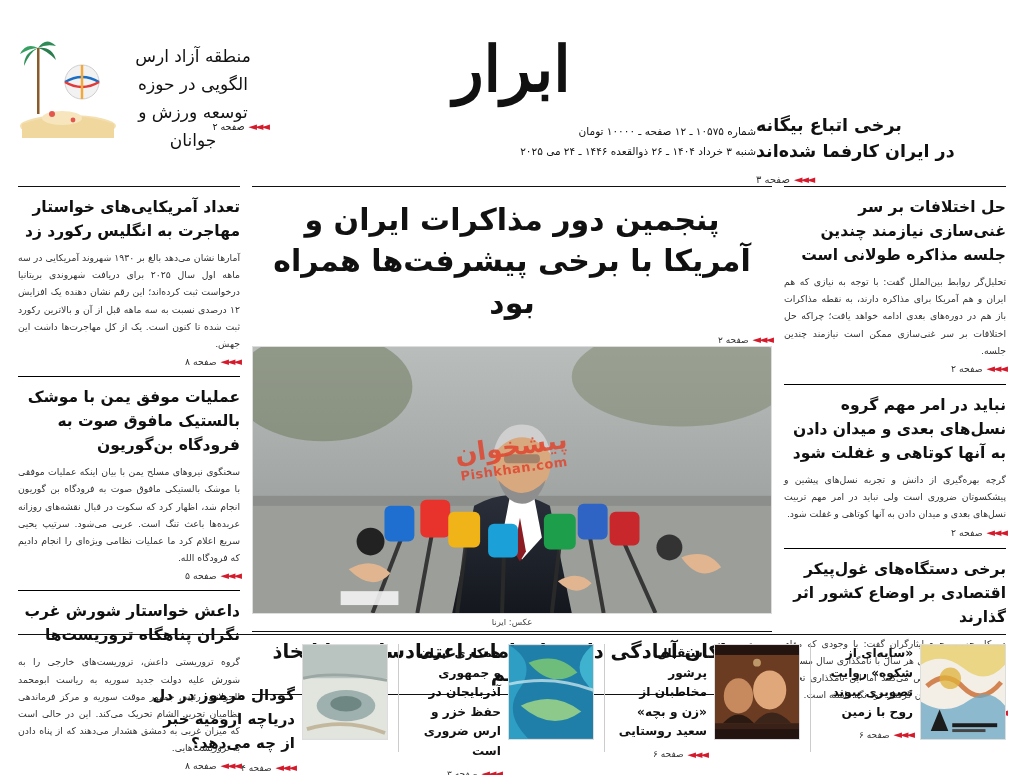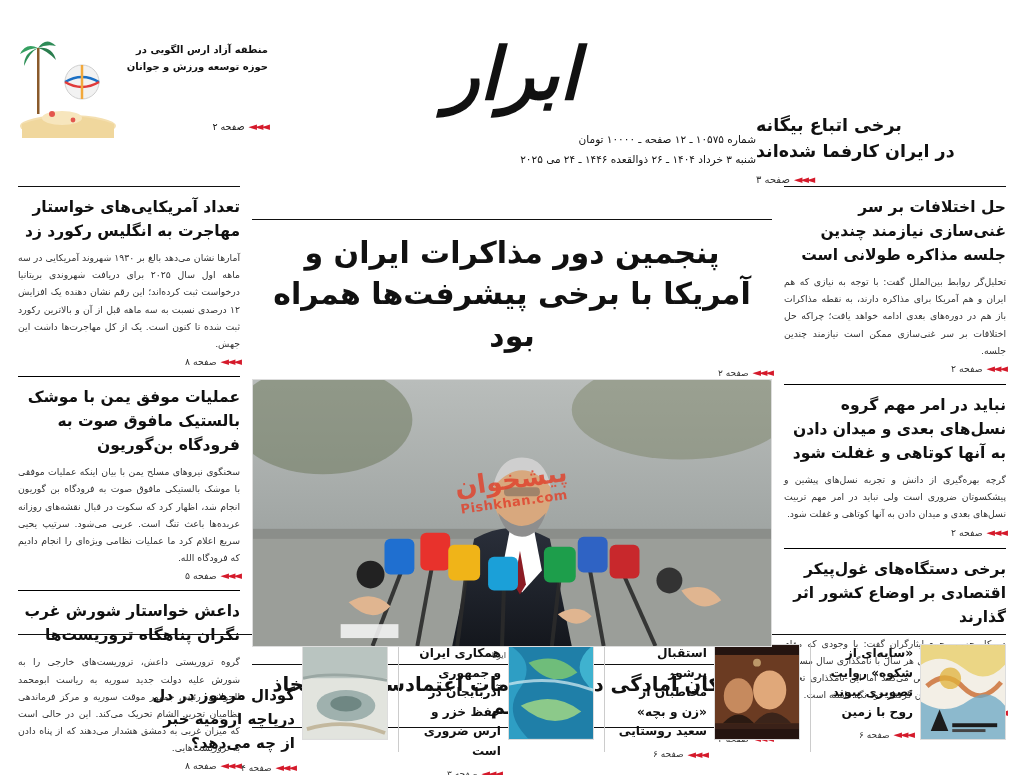--- a/index.html
+++ b/index.html
@@ -23,29 +23,29 @@
   }
   .mast-left .pagelink {
     margin-top:8px; text-align:right; font-size:10px; color:#333;
     display:flex; justify-content:flex-end; align-items:center; gap:4px;
   }
   .chev { color:#d51a2b; letter-spacing:-2px; font-size:11px; }
 
   .mast-center { flex:1; text-align:center; padding-top:26px; }
   .logo {
     font-family:"DejaVu Serif", serif;
-    font-size:72px; font-weight:bold; line-height:0.95; letter-spacing:-1px;font-style:italic;
+    font-size:63px; font-weight:bold; line-height:0.95; letter-spacing:-1px;
   }
   .mast-meta { margin-top:22px; font-size:10.5px; color:#111; line-height:1.9;text-align:right; }
 
   .mast-right { width:250px; position:relative; padding-top:20px; }
   .ad-box { position:relative; height:110px; }
   .ad-text {
-    position:absolute; right:0; top:8px; width:150px; text-align:right;
-    font-weight:bold; font-size:10px; line-height:1.65; color:#111;
+    position:absolute; right:0; top:8px; width:150px; text-align:center;
+    font-weight:normal; font-size:17px; line-height:1.65; color:#111;
   }
   .ad-page { position:absolute; right:0; top:86px; font-size:9.5px; display:flex; gap:4px; align-items:center; }
   .ad-art { position:absolute; left:0; top:0; width:100px; height:104px; }
 
   
   .grid { display:flex; gap:12px; height:438px; }
   .col-left { width:222px; }
   .col-mid  { flex:1; }
   .col-right{ width:222px; }
 
@@ -56,21 +56,21 @@
   .teaser h3 {
     margin:0; font-size:15.5px; font-weight:bold; line-height:1.55; text-align:right;
   }
   .teaser p {
     margin:6px 0 3px; font-size:9.3px; line-height:1.85; text-align:justify; color:#333;
   }
   .teaser .pagelink { font-size:9.3px; display:flex; gap:4px; justify-content:flex-start; align-items:center; color:#333; }
   .sep { border-top:1px solid #000; margin:7px 0 8px; }
 
   
-  .lead-box { border-top:1.6px solid #111; border-bottom:1.6px solid #111; padding:8px 0 0;margin-top:33px; }
+  .lead-box { border-top:1.6px solid #111; border-bottom:1.6px solid #111; padding:8px 0 0; }
   .lead-title {
     font-size:30px; font-weight:bold; line-height:1.38; text-align:center;
     padding:4px 10px 10px;
   }
   .photo {
     position:relative; width:100%; height:268px; overflow:hidden; border:1px solid #ddd;
     background:linear-gradient(#9aa2a6,#6e7579);
   }
   .photo svg { display:block; width:100%; height:100%; }
   .watermark {

